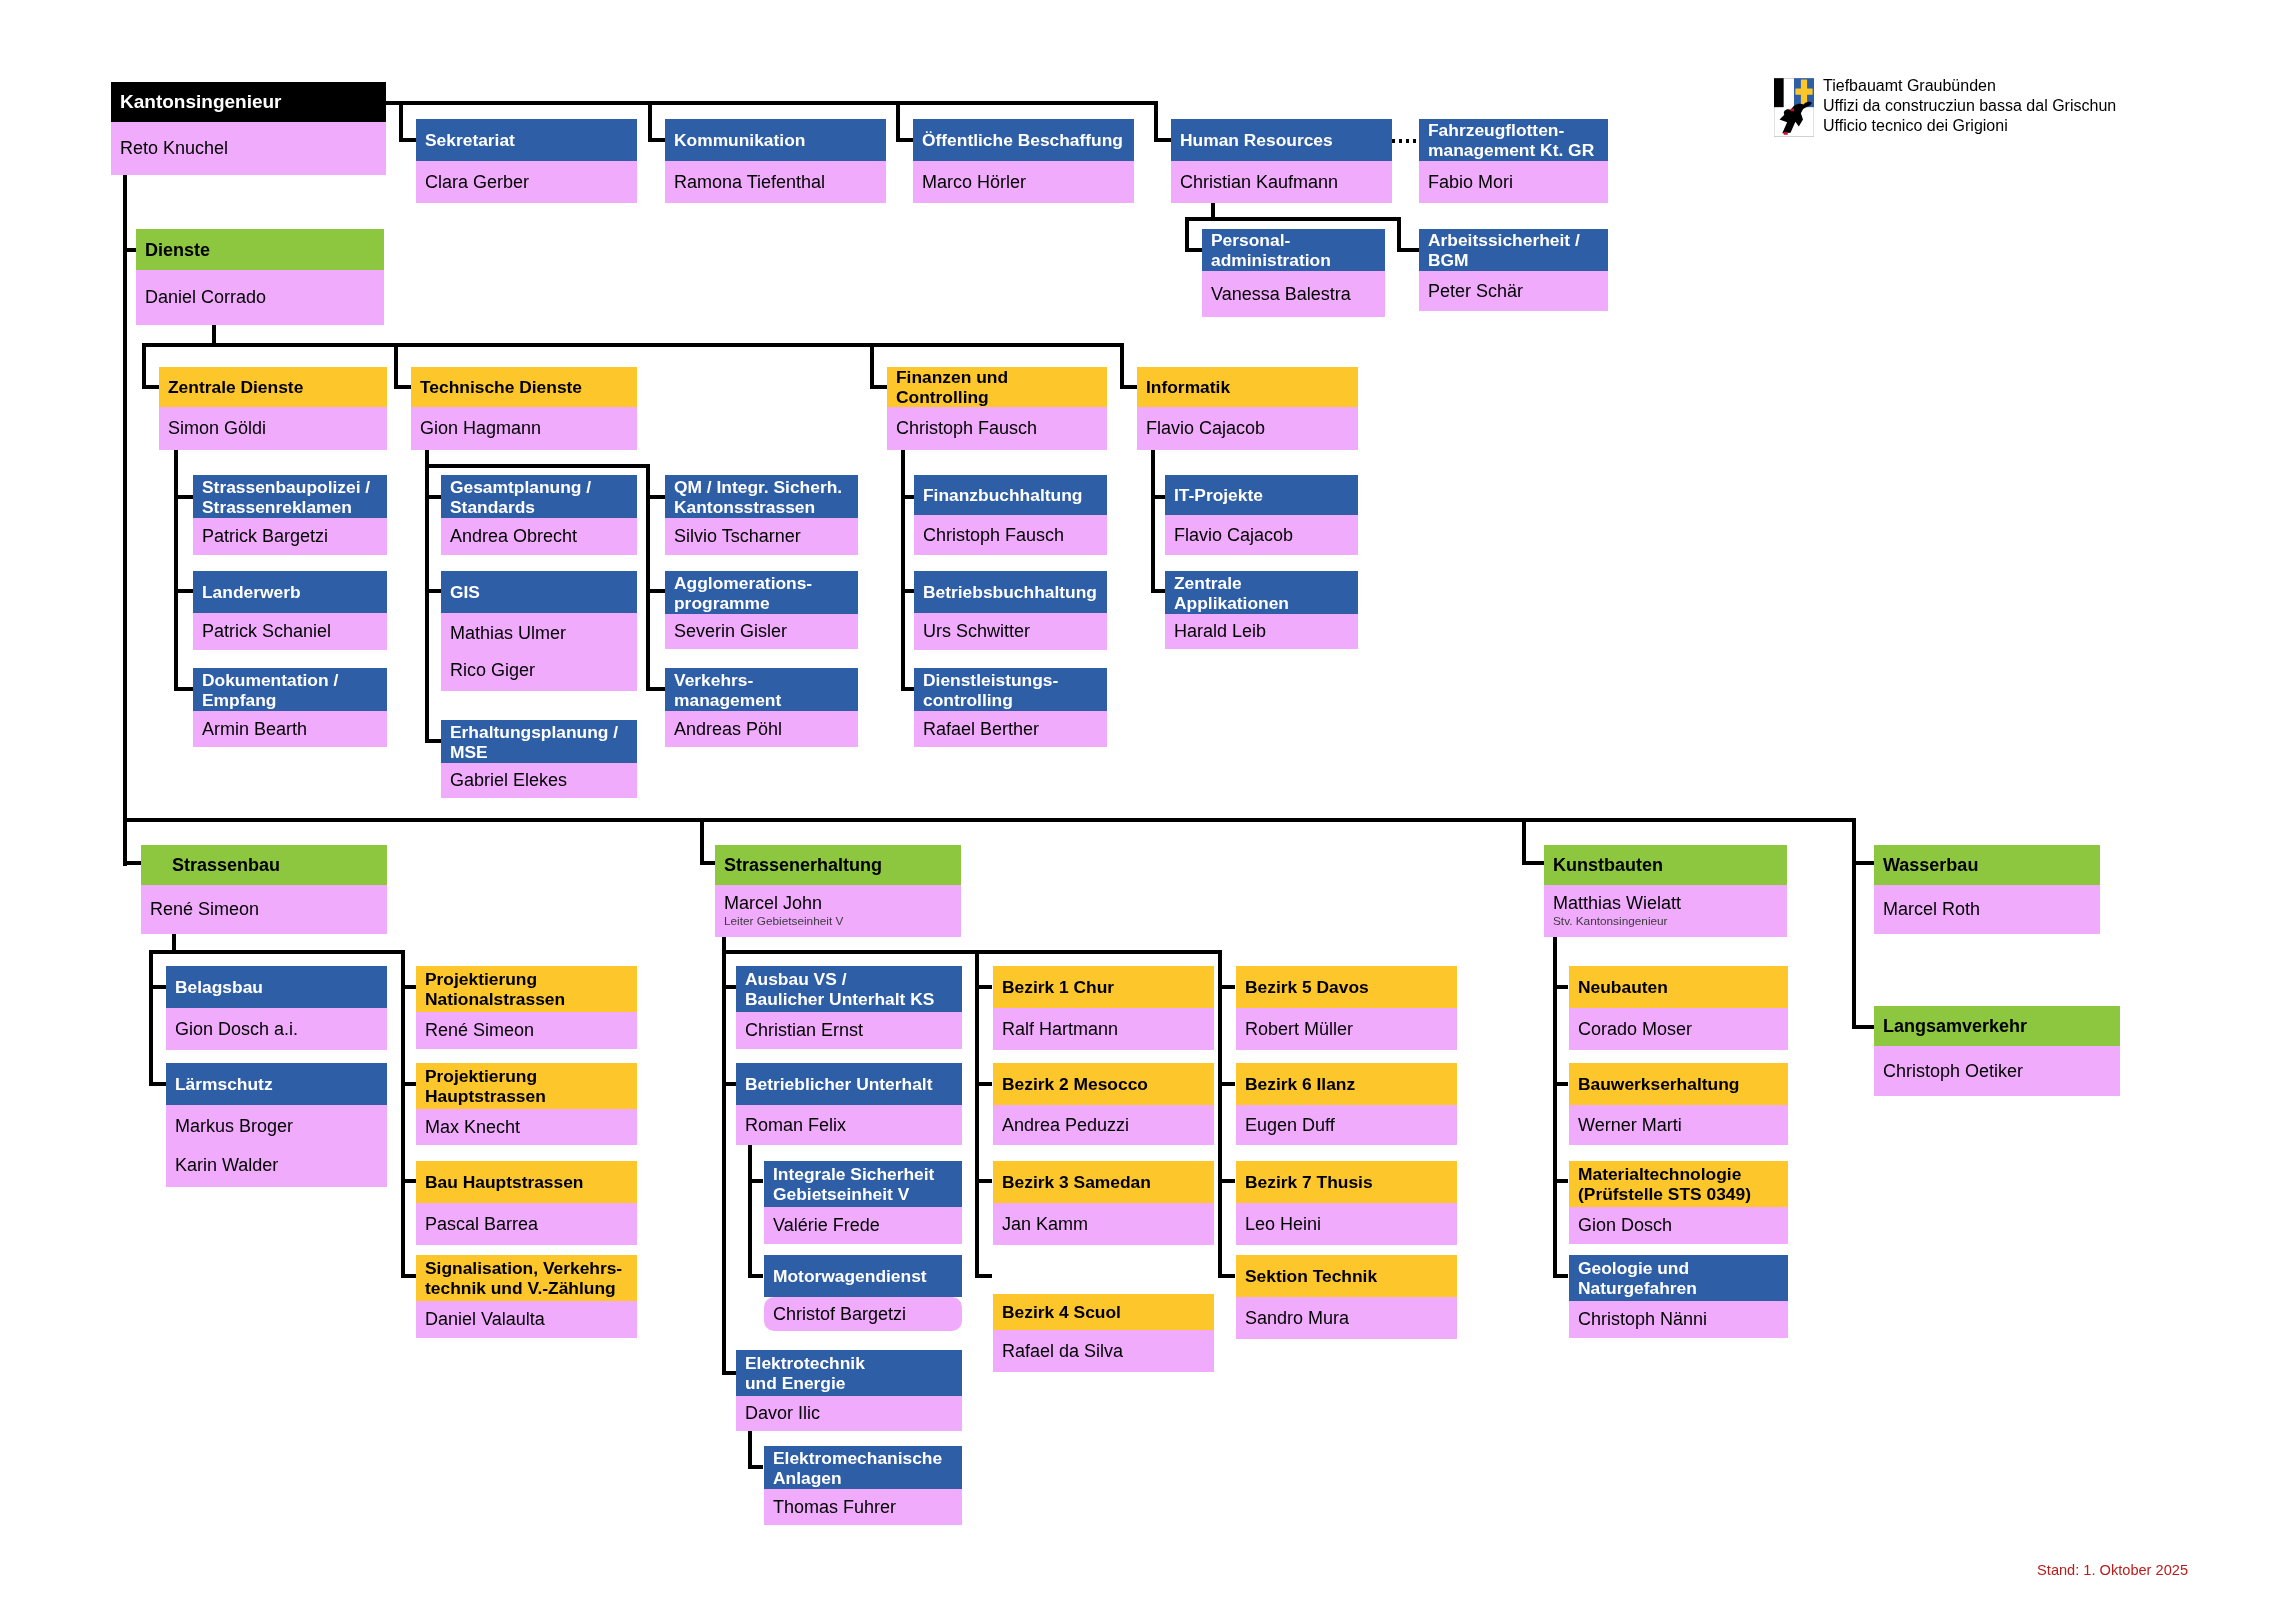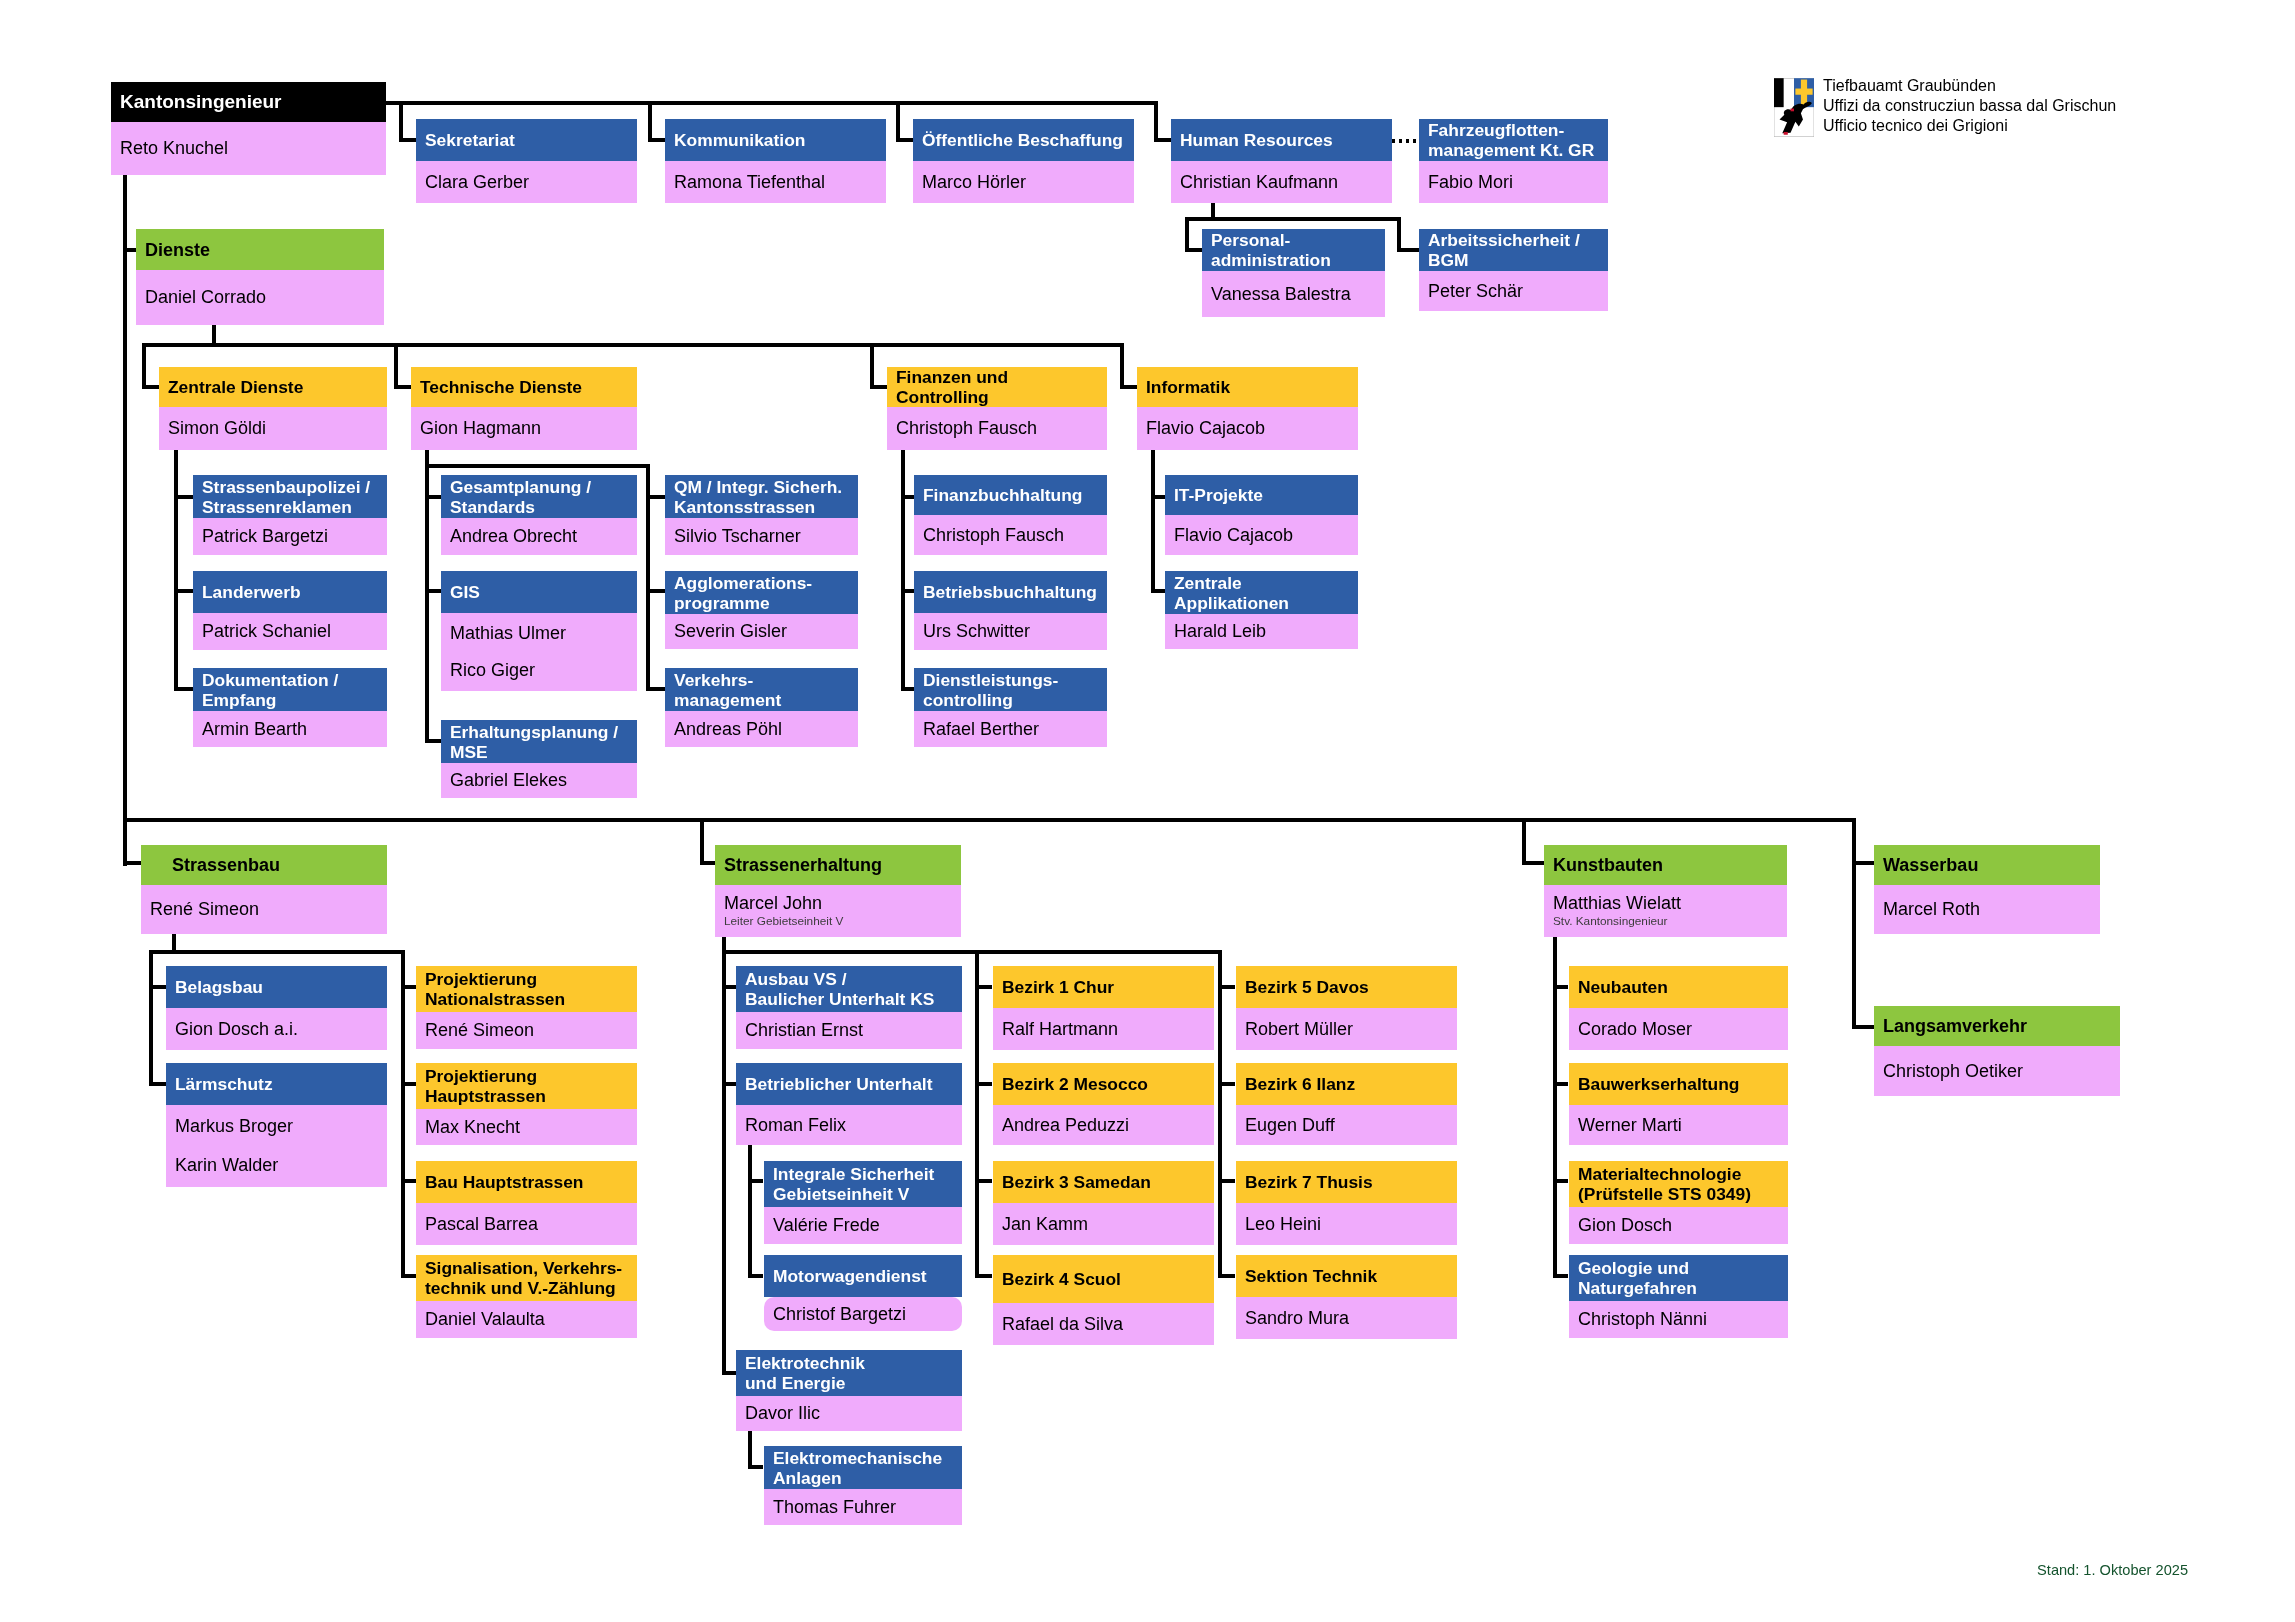--- a/index.html
+++ b/index.html
@@ -14,21 +14,21 @@
   .hd.green{background:#8DC63F;color:#000;font-size:18px;}
   .bd{background:#f0abfc;box-sizing:border-box;display:flex;flex-direction:column;
       justify-content:center;padding:1.4px 7px 1.4px 9px;}
   .bd.multi{justify-content:space-around;}
   .nm{font-size:18px;color:#000;line-height:21px;}
   .sub{font-size:11.8px;color:#3c3c3c;line-height:14.6px;}
   .ln{position:absolute;background:#000;z-index:1;}
   .ln.dotted{background:repeating-linear-gradient(90deg,#000 0 3.5px,#fff 3.5px 7px);}
   #logo{position:absolute;left:1774px;top:78px;z-index:2;}
   #logo-text{position:absolute;left:1823px;top:76px;font-size:16px;line-height:20px;color:#000;z-index:2;}
-  #stand{position:absolute;left:1805px;top:1562px;width:383px;text-align:right;font-size:14.6px;color:#14532d;z-index:2;}
+  #stand{position:absolute;left:1805px;top:1562px;width:383px;text-align:right;font-size:14.6px;color:#b91c1c;z-index:2;}
 </style>
 </head>
 <body>
 
 <div id="page">
   <div id="logo">
     <svg width="40" height="59" viewBox="0 0 58 85" xmlns="http://www.w3.org/2000/svg">
       <rect x="0" y="0" width="58" height="85" fill="#fff" stroke="#aaa" stroke-width="1"></rect>
       <rect x="0" y="0" width="14" height="42" fill="#000"></rect>
       <rect x="29" y="0" width="29" height="42" fill="#2E5EA6"></rect>
@@ -437,21 +437,21 @@
         <div class="nm">Andrea Peduzzi</div>
       </div>
     </div>
     <div class="box" style="left: 993px; top: 1161px; width: 221px;">
       <div class="hd yellow" style="height: 42px;">Bezirk 3 Samedan</div>
       <div class="bd" style="height: 42px;">
         <div class="nm">Jan Kamm</div>
       </div>
     </div>
     <div class="box" style="left: 993px; top: 1255px; width: 221px;">
-      <div class="hd yellow" style="height: 48px;">Bezirk 4 Scuol</div>
+      <div class="hd yellow" style="height: 36px; margin-top: 39px;">Bezirk 4 Scuol</div>
       <div class="bd" style="height: 42px;">
         <div class="nm">Rafael da Silva</div>
       </div>
     </div>
     <div class="box" style="left: 1236px; top: 966px; width: 221px;">
       <div class="hd yellow" style="height: 42px;">Bezirk 5 Davos</div>
       <div class="bd" style="height: 42px;">
         <div class="nm">Robert Müller</div>
       </div>
     </div>

